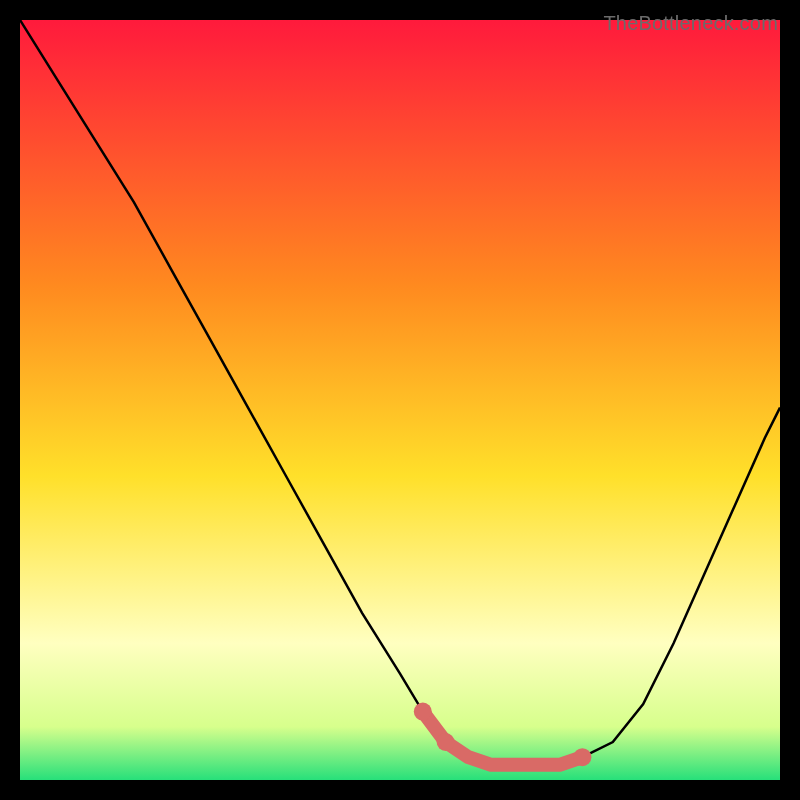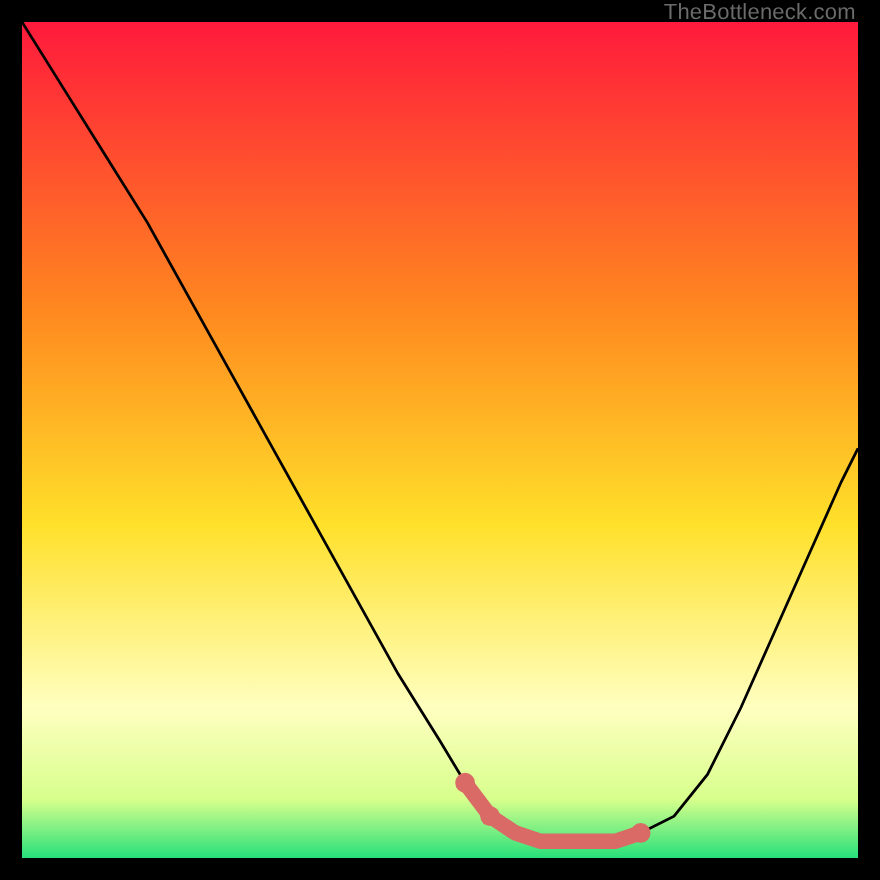--- a/index.html
+++ b/index.html
@@ -14,21 +14,21 @@
   }
   .plot {
     position: absolute;
     top: 0;
     left: 0;
     width: 760px;
     height: 760px;
   }
   .watermark {
     position: absolute;
-    top: 0;
+    top: 12px;
     right: 22px;
     font-family: Arial, Helvetica, sans-serif;
     font-size: 20px;
     font-weight: 500;
     color: #6b6b6b;
     letter-spacing: 0.2px;
   }
 </style>
 </head>
 <body>

